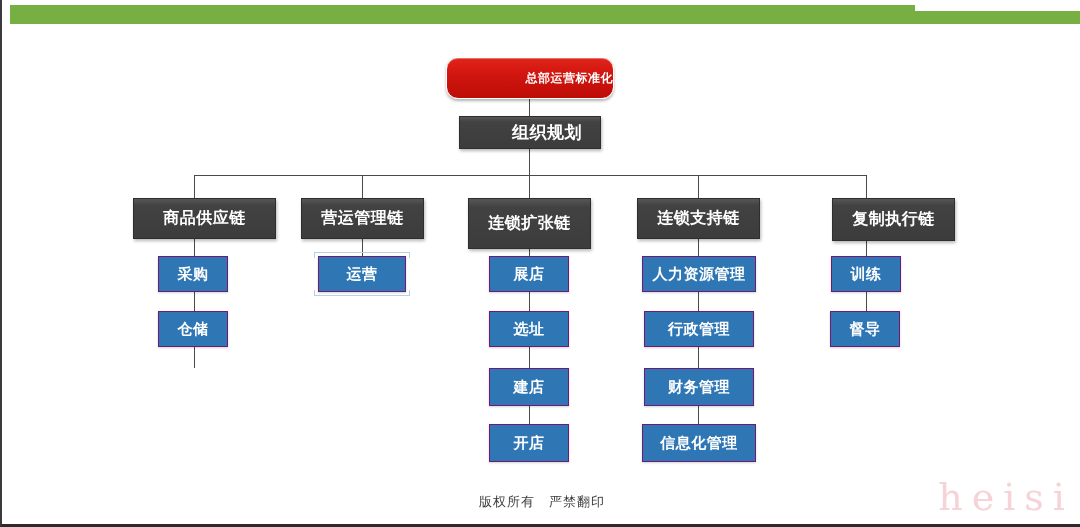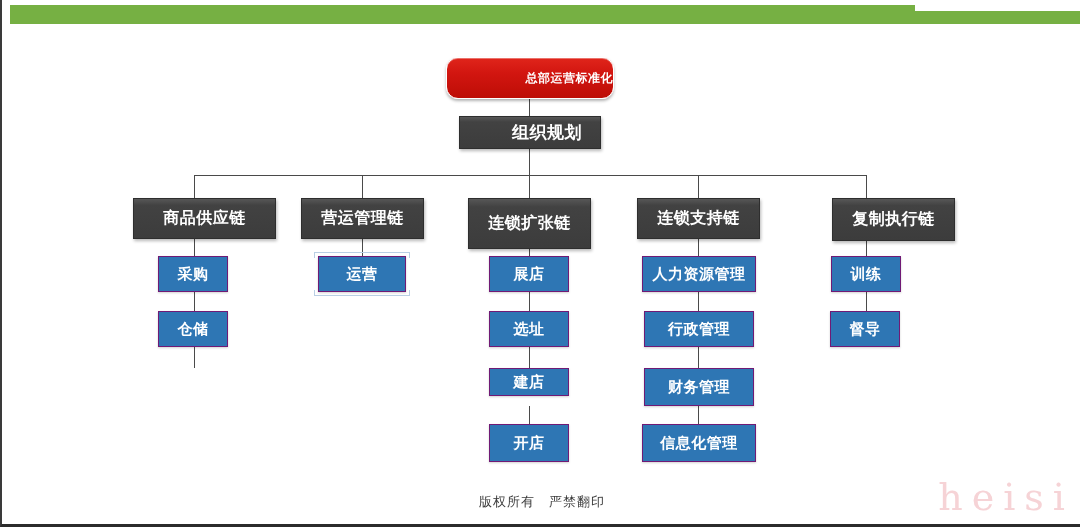--- a/index.html
+++ b/index.html
@@ -197,21 +197,21 @@
     </div>
     <div class="conn v" style="left:527px; top:239px; height:17px;"></div>
     <div class="node node-blue" style="left:487px; top:256px; width:80px; height:36px;">
       <span>展店</span>
     </div>
     <div class="conn v" style="left:527px; top:292px; height:19px;"></div>
     <div class="node node-blue" style="left:487px; top:311px; width:80px; height:36px;">
       <span>选址</span>
     </div>
     <div class="conn v" style="left:527px; top:347px; height:21px;"></div>
-    <div class="node node-blue" style="left:487px; top:368px; width:80px; height:28px;">
+    <div class="node node-blue" style="left:487px; top:368px; width:80px; height:38px;">
       <span>建店</span>
     </div>
     <div class="conn v" style="left:527px; top:406px; height:18px;"></div>
     <div class="node node-blue" style="left:487px; top:424px; width:80px; height:38px;">
       <span>开店</span>
     </div>
 
     <div class="node node-dark lvl2" style="left:635px; top:198px; width:123px; height:41px;">
       <span>连锁支持链</span>
     </div>

